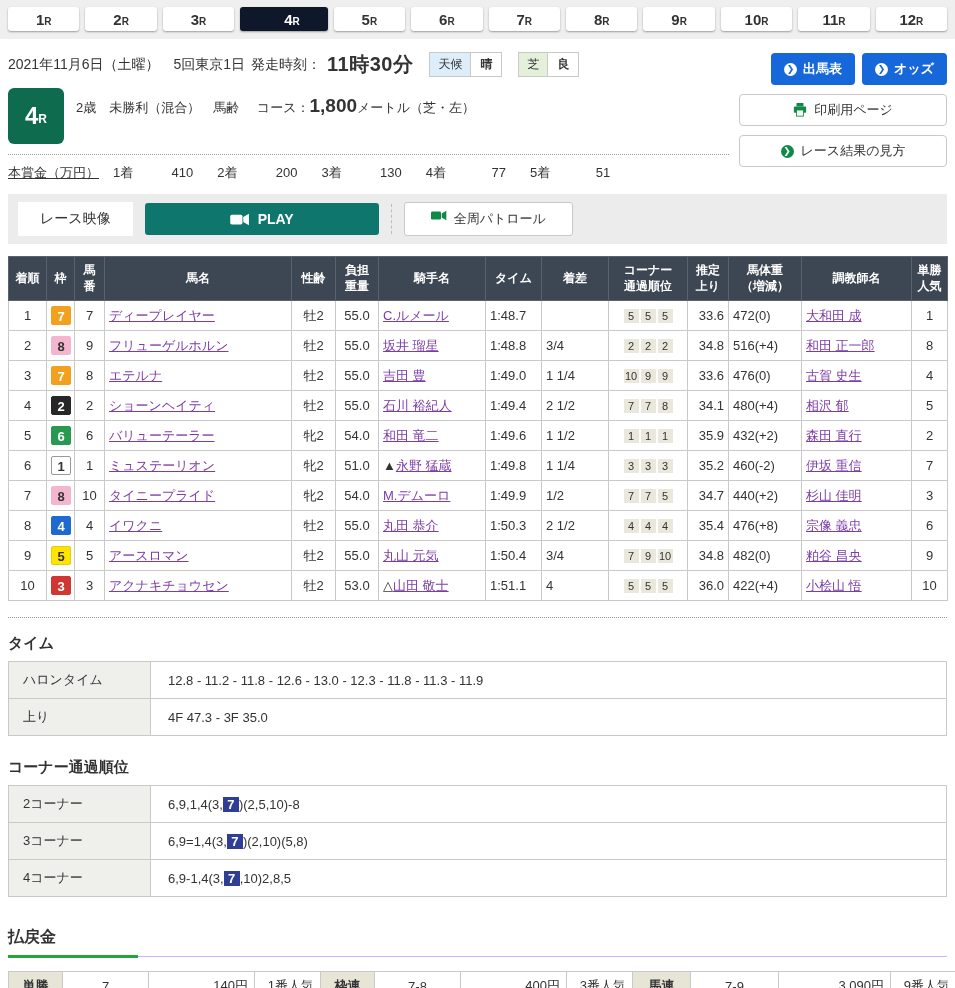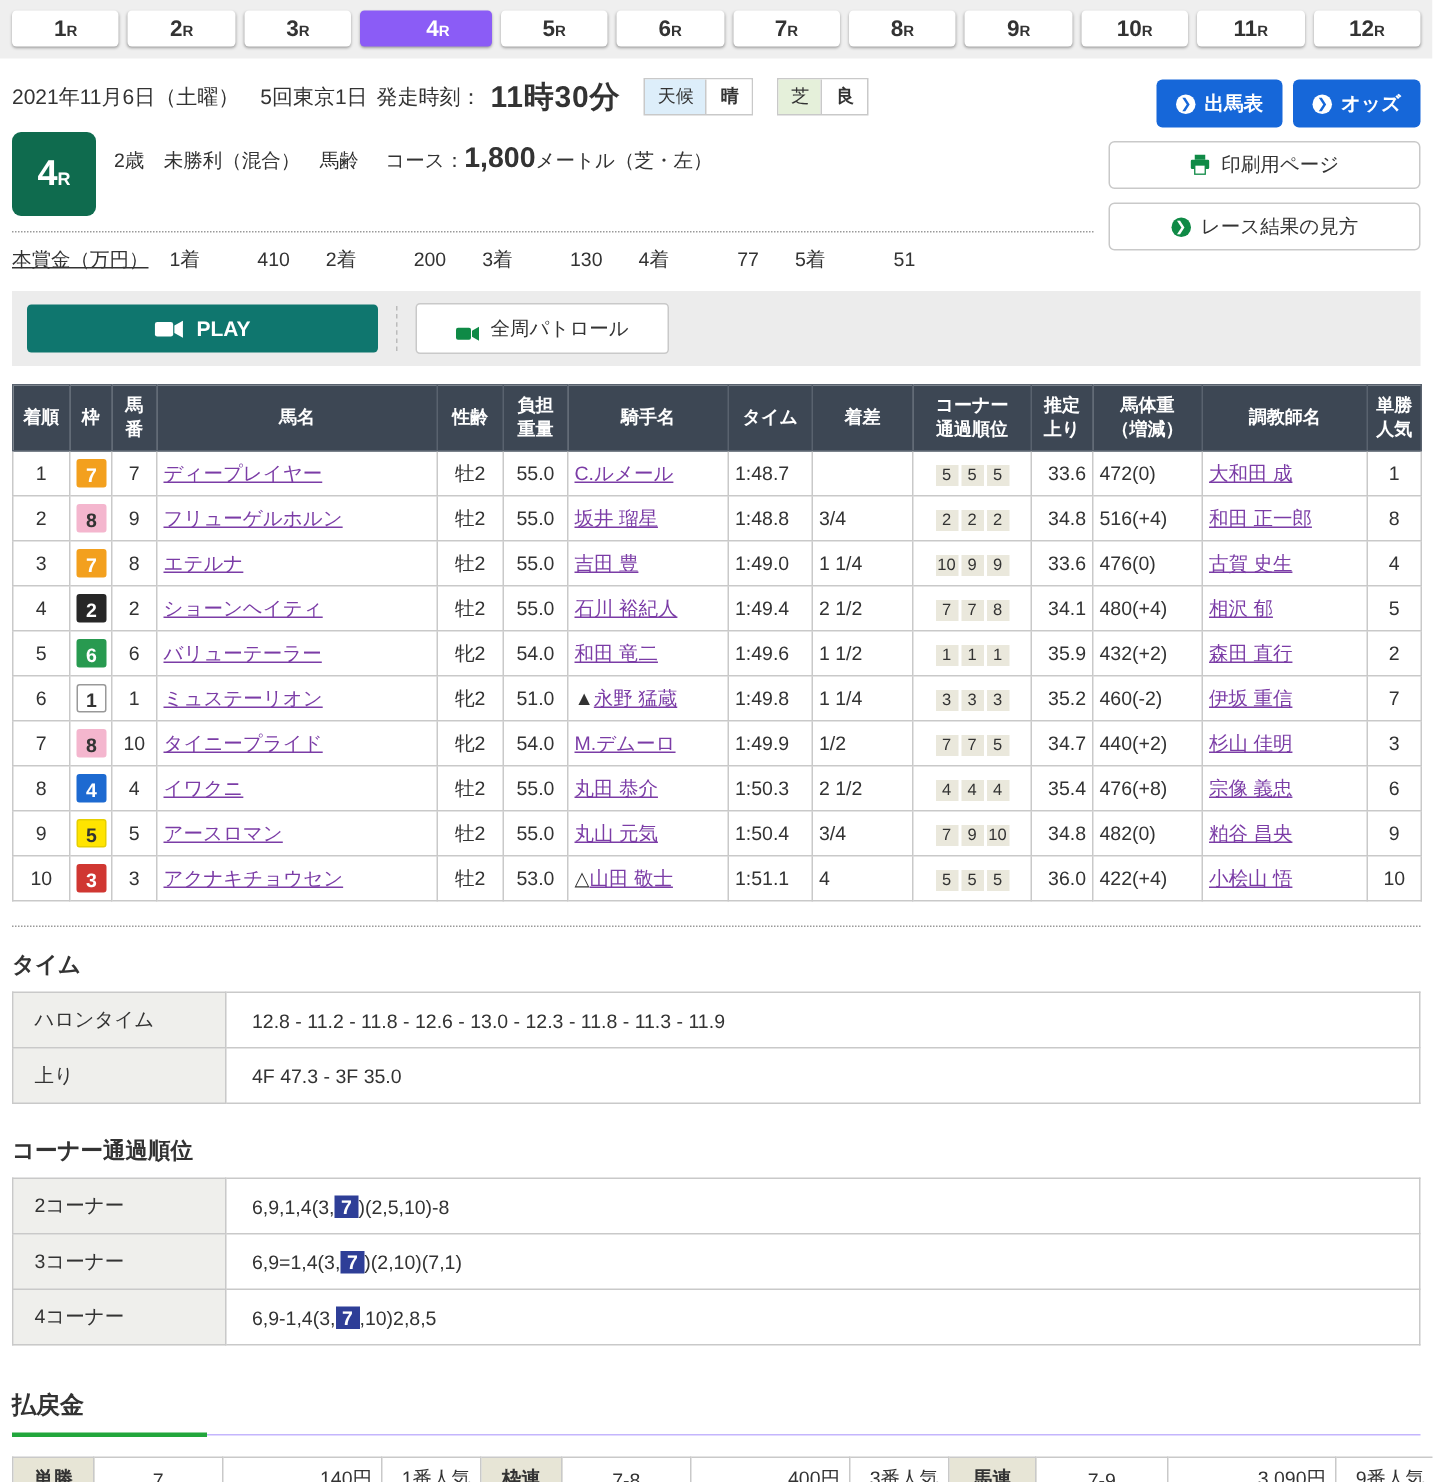--- a/index.html
+++ b/index.html
@@ -5,21 +5,21 @@
   * { box-sizing: border-box; }
   body { margin:0; background:#fff; color:#333;
          font-family:"Liberation Sans","DejaVu Sans",sans-serif; font-size:13px; }
   .page { width:955px; }
 
   
   .tabbar { display:flex; gap:6px; padding:7px 8px 8px; background:#efefef; }
   .tab { flex:1; background:#fff; text-align:center; padding:4px 0 3px; border-radius:3px;
          box-shadow:0 1px 2px rgba(0,0,0,.35); cursor:pointer; font-weight:bold; font-size:15px; color:#333; }
   .tab .r { font-size:10px; }
-  .tab.active { background:#8b5cf6; color:#fff;padding-left:16px; }
+  .tab.active { background:#0f172a; color:#fff;padding-left:16px; }
 
   
   .head-wrap { display:flex; padding:12px 8px 0; }
   .head-left { flex:1; min-width:0; }
   .date-row { display:flex; align-items:center; gap:6px; font-size:14px; }
   .start-time { font-size:20px; font-weight:bold; letter-spacing:.5px; }
   .badge-grp { display:inline-flex; border:1px solid #c9c9c9; margin-left:10px; font-size:12px; }
   .badge-grp .k { padding:3px 8px; }
   .badge-grp .v { padding:3px 9px; background:#fff; border-left:1px solid #c9c9c9; font-weight:bold; }
   .bk-blue { background:#ddeefa; }
@@ -50,21 +50,21 @@
   .pz .pr { margin-right:16px; }
   .pz .pa { width:44px; text-align:right; margin-right:18px; }
 
   
   .video-strip { margin:10px 8px 0; background:#ececec; padding:8px 10px; display:flex; gap:12px; align-items:center; }
   .btn-rv { background:#fff; padding:8px 22px; font-size:14px; cursor:pointer; }
   .btn-play { background:#0f766e; color:#fff; width:234px; text-align:center; padding:8px 0; border-radius:3px;
               font-weight:bold; font-size:14px; cursor:pointer; display:flex; justify-content:center; gap:8px; align-items:center; }
   .vdiv { border-left:1px dashed #bbb; height:30px; }
   .btn-patrol { background:#fff; border:1px solid #c9c9c9; border-radius:3px; padding:7px 26px; font-size:13px;
-                cursor:pointer; display:flex; align-items:flex-end; gap:7px; }
+                cursor:pointer; display:flex; align-items:flex-start; gap:7px; }
   .cam { width:20px; height:13px; display:inline-block; }
 
   
   table.results { margin:12px 8px 0; border-collapse:collapse; table-layout:fixed; width:939px; }
   table.results th { background:#3d4754; color:#fff; font-size:12px; font-weight:bold; padding:6px 2px;
                      border:1px solid #59626e; white-space:pre-line; line-height:1.3; text-align:center; vertical-align:middle; }
   table.results td { border:1px solid #c9c9c9; padding:5px 4px; font-size:13px; height:30px; vertical-align:middle; }
   td.c { text-align:center; } td.r { text-align:right; padding-right:7px; }
   a.lk, span.lk { color:#7b3ca6; text-decoration:underline; cursor:pointer; }
   .waku { display:inline-block; width:20px; height:19px; line-height:19px; text-align:center; font-weight:bold;
@@ -184,20 +184,21 @@
         <span>印刷用ページ</span>
       </div>
       <div class="btn-white">
         <span class="circ-g">❯</span>
         <span>レース結果の見方</span>
       </div>
     </div>
   </div>
 
   <div class="video-strip">
+    <div class="btn-rv">レース映像</div>
     <div class="btn-play">
       <svg class="cam" viewBox="0 0 24 16" fill="#fff">
         <rect x="0" y="2" width="15" height="12" rx="2"></rect>
           <polygon points="16,5 23,1 23,15 16,11"></polygon>
       </svg>
       <span>PLAY</span>
     </div>
     <div class="vdiv"></div>
     <div class="btn-patrol">
       <svg class="cam" style="width:16px;height:11px" viewBox="0 0 24 16" fill="#0f8a46">
@@ -431,21 +432,21 @@
 
   <div class="sec-h" style="margin-top:22px">コーナー通過順位</div>
   <table class="kv">
       <tbody>
         <tr>
           <td class="k">2コーナー</td>
           <td class="v"><span>6,9,1,4(3,</span><span class="hl7">7</span><span>)(2,5,10)-8</span></td>
         </tr>
         <tr>
           <td class="k">3コーナー</td>
-          <td class="v"><span>6,9=1,4(3,</span><span class="hl7">7</span><span>)(2,10)(7,1)</span></td>
+          <td class="v"><span>6,9=1,4(3,</span><span class="hl7">7</span><span>)(2,10)(5,8)</span></td>
         </tr>
         <tr>
           <td class="k">4コーナー</td>
           <td class="v"><span>6,9-1,4(3,</span><span class="hl7">7</span><span>,10)2,8,5</span></td>
         </tr>
       </tbody>
     </table>
 
   <div class="payout-h">払戻金</div>
   <table class="payout">

